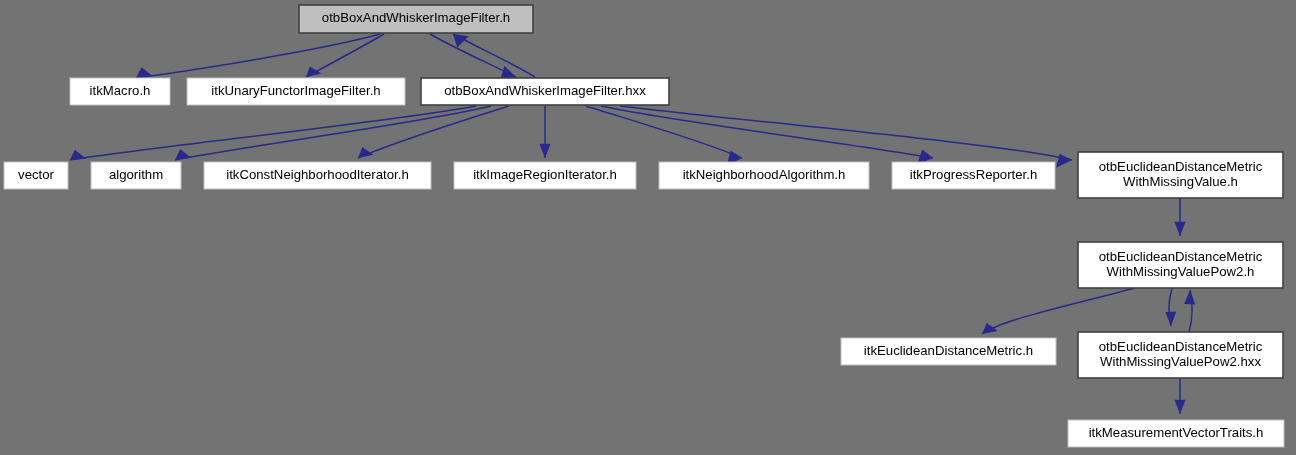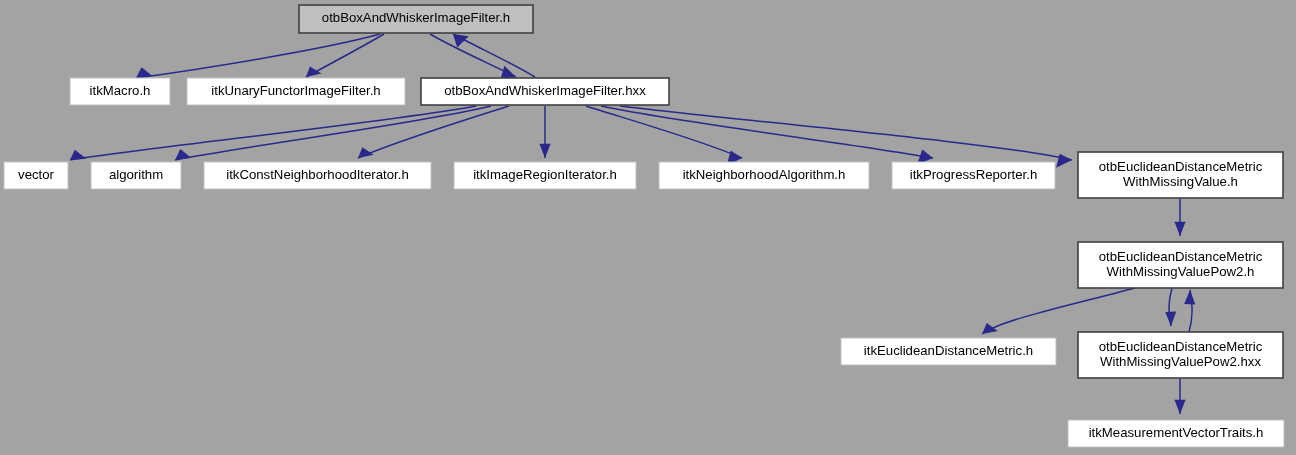--- a/index.html
+++ b/index.html
@@ -4,21 +4,21 @@
 <style>
   html, body {
     margin: 0;
     padding: 0;
     background: #ffffff;
   }
   #graph-root {
     position: relative;
     width: 1296px;
     height: 455px;
-    background: #a3a3a3;
+    background: #737373;
     font-family: "Liberation Sans", sans-serif;
     overflow: hidden;
   }
   svg.graph-canvas {
     position: absolute;
     left: 0;
     top: 0;
     width: 1296px;
     height: 455px;
     display: block;

